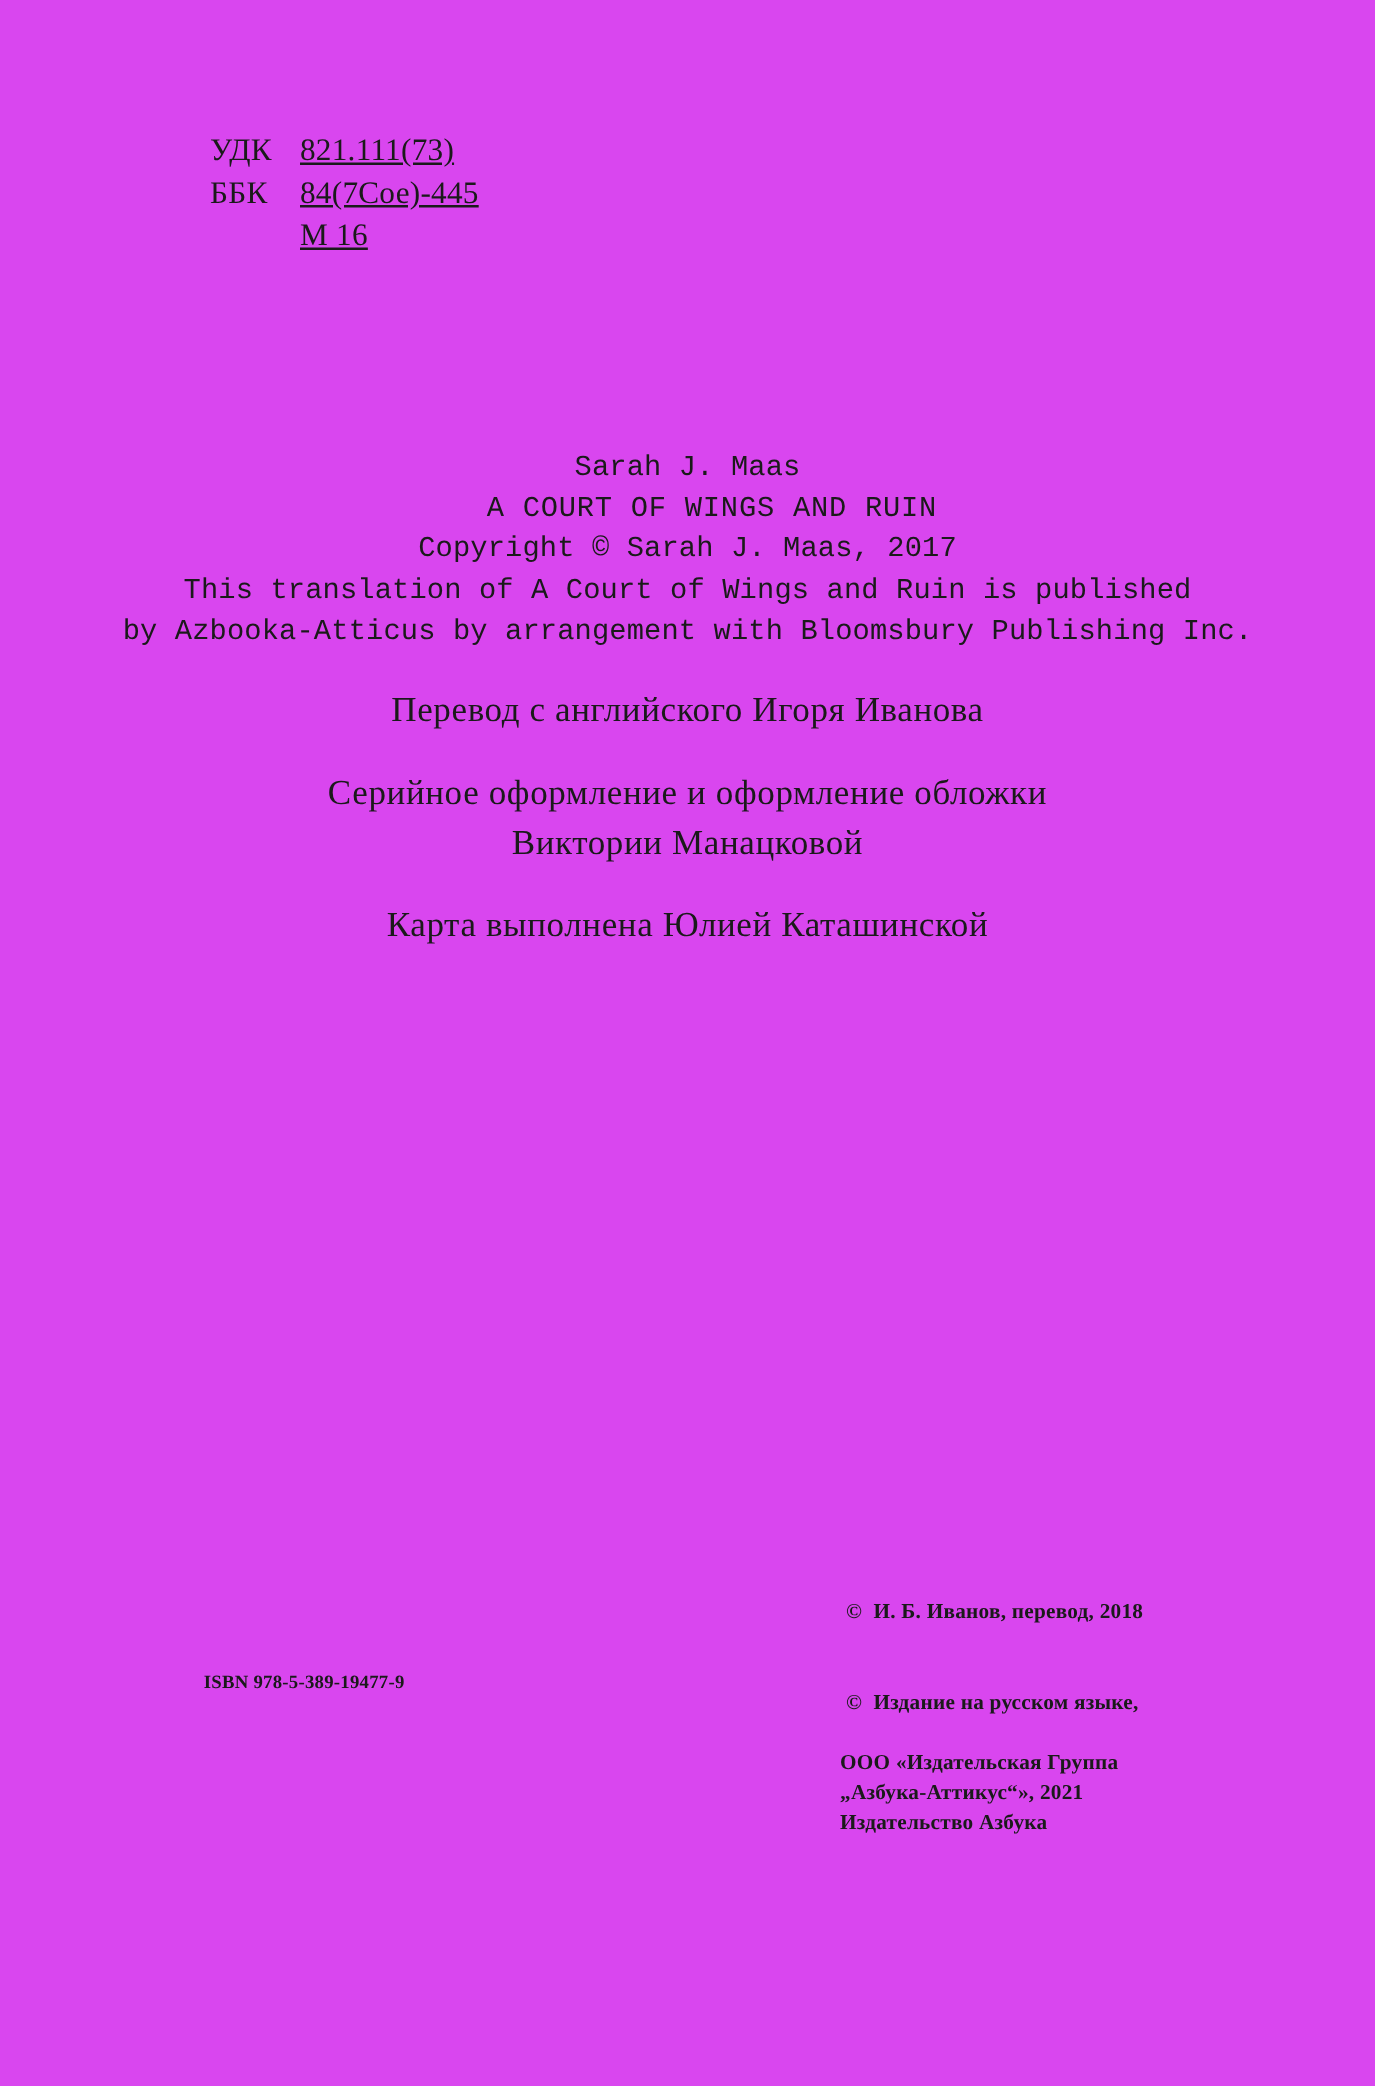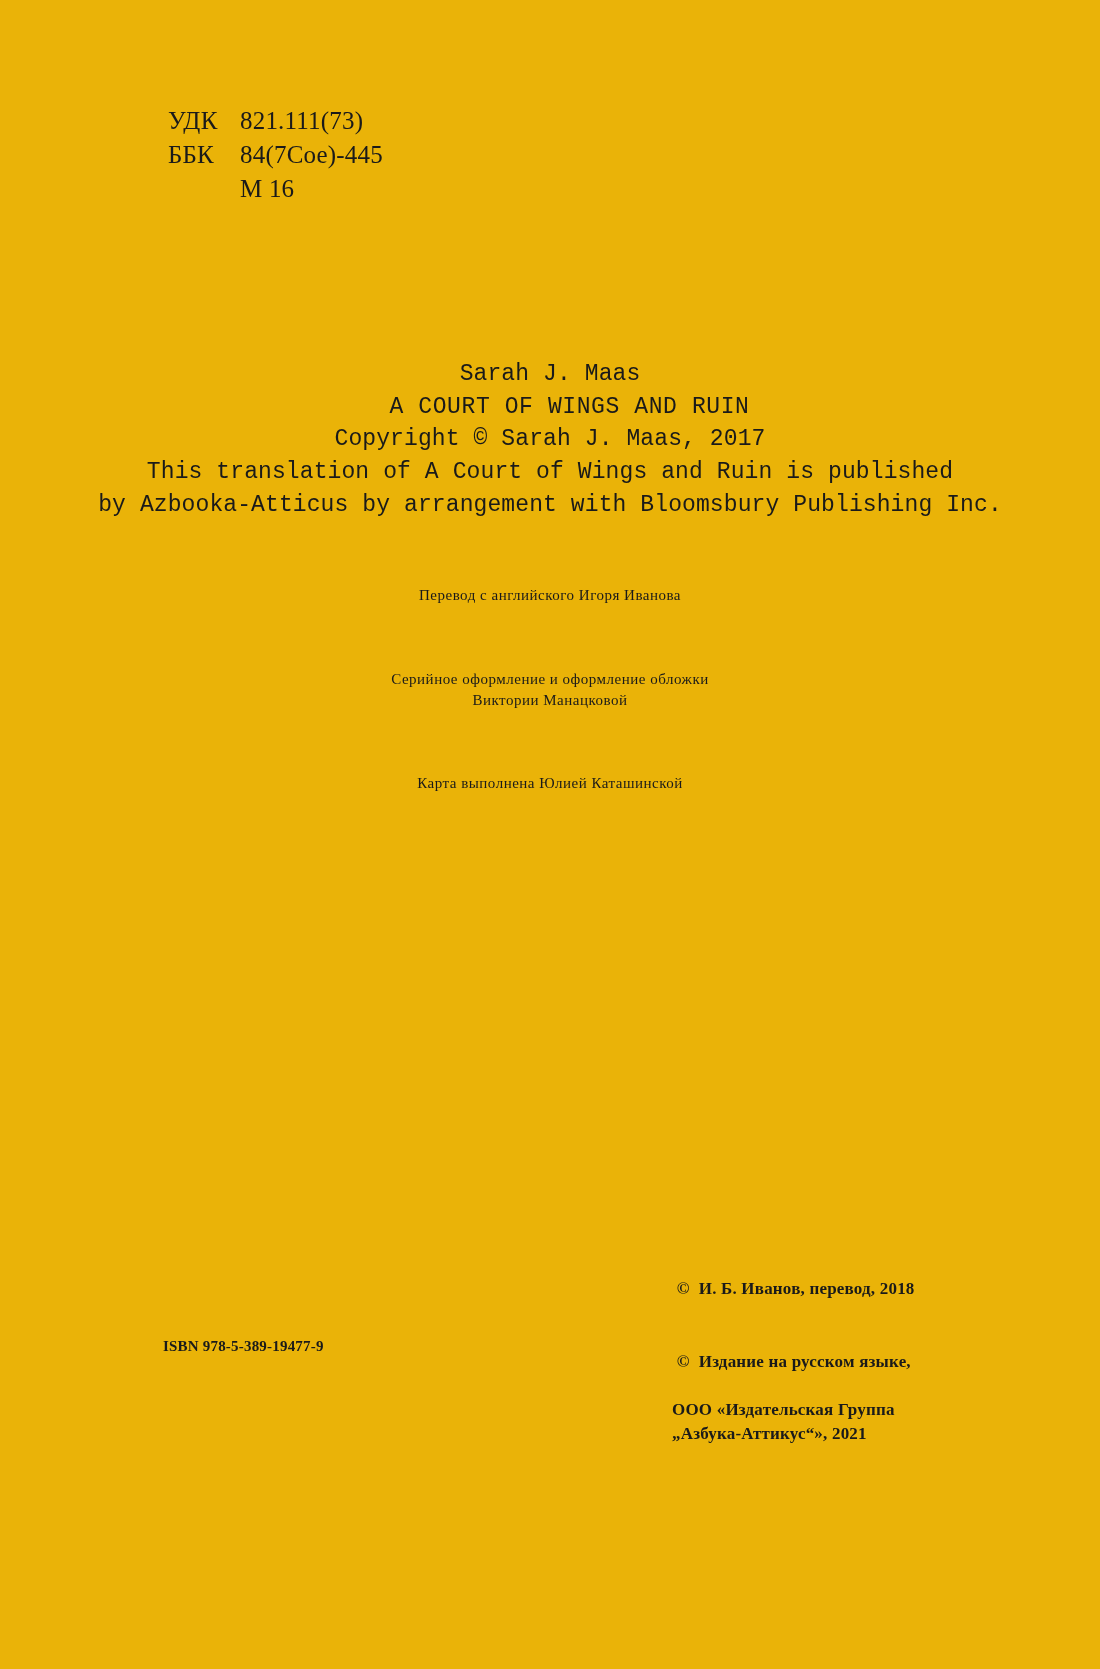--- a/index.html
+++ b/index.html
@@ -11,21 +11,21 @@
     width: 1100px;
     height: 1669px;
     position: relative;
     font-family: "Liberation Serif", serif;
     color: #1a1a1a;
     overflow: hidden;
   }
   .page {
     position: absolute;
     inset: 0;
-    background: #eab308;
+    background: #d946ef;
   }
 
   
   .class-block {
     position: absolute;
     left: 168px;
     top: 104px;
     font-size: 25px;
     line-height: 1.36;
     letter-spacing: 0.2px;
@@ -33,20 +33,21 @@
   .class-row {
     display: flex;
     white-space: pre;
   }
   .class-label {
     display: inline-block;
     min-width: 72px;
   }
   .class-value {
     display: inline-block;
+    text-decoration: underline;
   }
   .class-row.code {
     justify-content: flex-start;
     padding-left: 72px;
   }
 
   
   .credits {
     position: absolute;
     left: 0;
@@ -58,24 +59,23 @@
     font-size: 23px;
     line-height: 1.42;
     letter-spacing: 0.1px;
     font-family: Liberation Mono, monospace;
   }
   .credits .orig .title-line {
     letter-spacing: 0.6px;
     padding-left: 39px;
   }
   .credits .ru {
-    font-size: 15px;
+    font-size: 28px;
     line-height: 1.42;
     letter-spacing: 0.5px;
-    margin-top: 36px;
   }
   .gap-1 { height: 28px; }
   .gap-2 { height: 26px; }
   .gap-3 { height: 26px; }
 
   
   .rights {
     position: absolute;
     left: 650px;
     top: 1253px;
@@ -154,17 +154,18 @@
 
   <div class="rights">
     <span class="line">
       <span class="sym">©</span><span>И. Б. Иванов, перевод, 2018</span>
     </span>
     <span class="line">
       <span class="sym">©</span><span>Издание на русском языке,</span>
     </span>
     <span class="hang">ООО «Издательская Группа</span>
     <span class="hang">„Азбука-Аттикус“», 2021</span>
+    <span class="hang">Издательство Азбука</span>
   </div>
 
   <div class="isbn">ISBN 978-5-389-19477-9</div>
 
 </div>
 
 </body></html>

